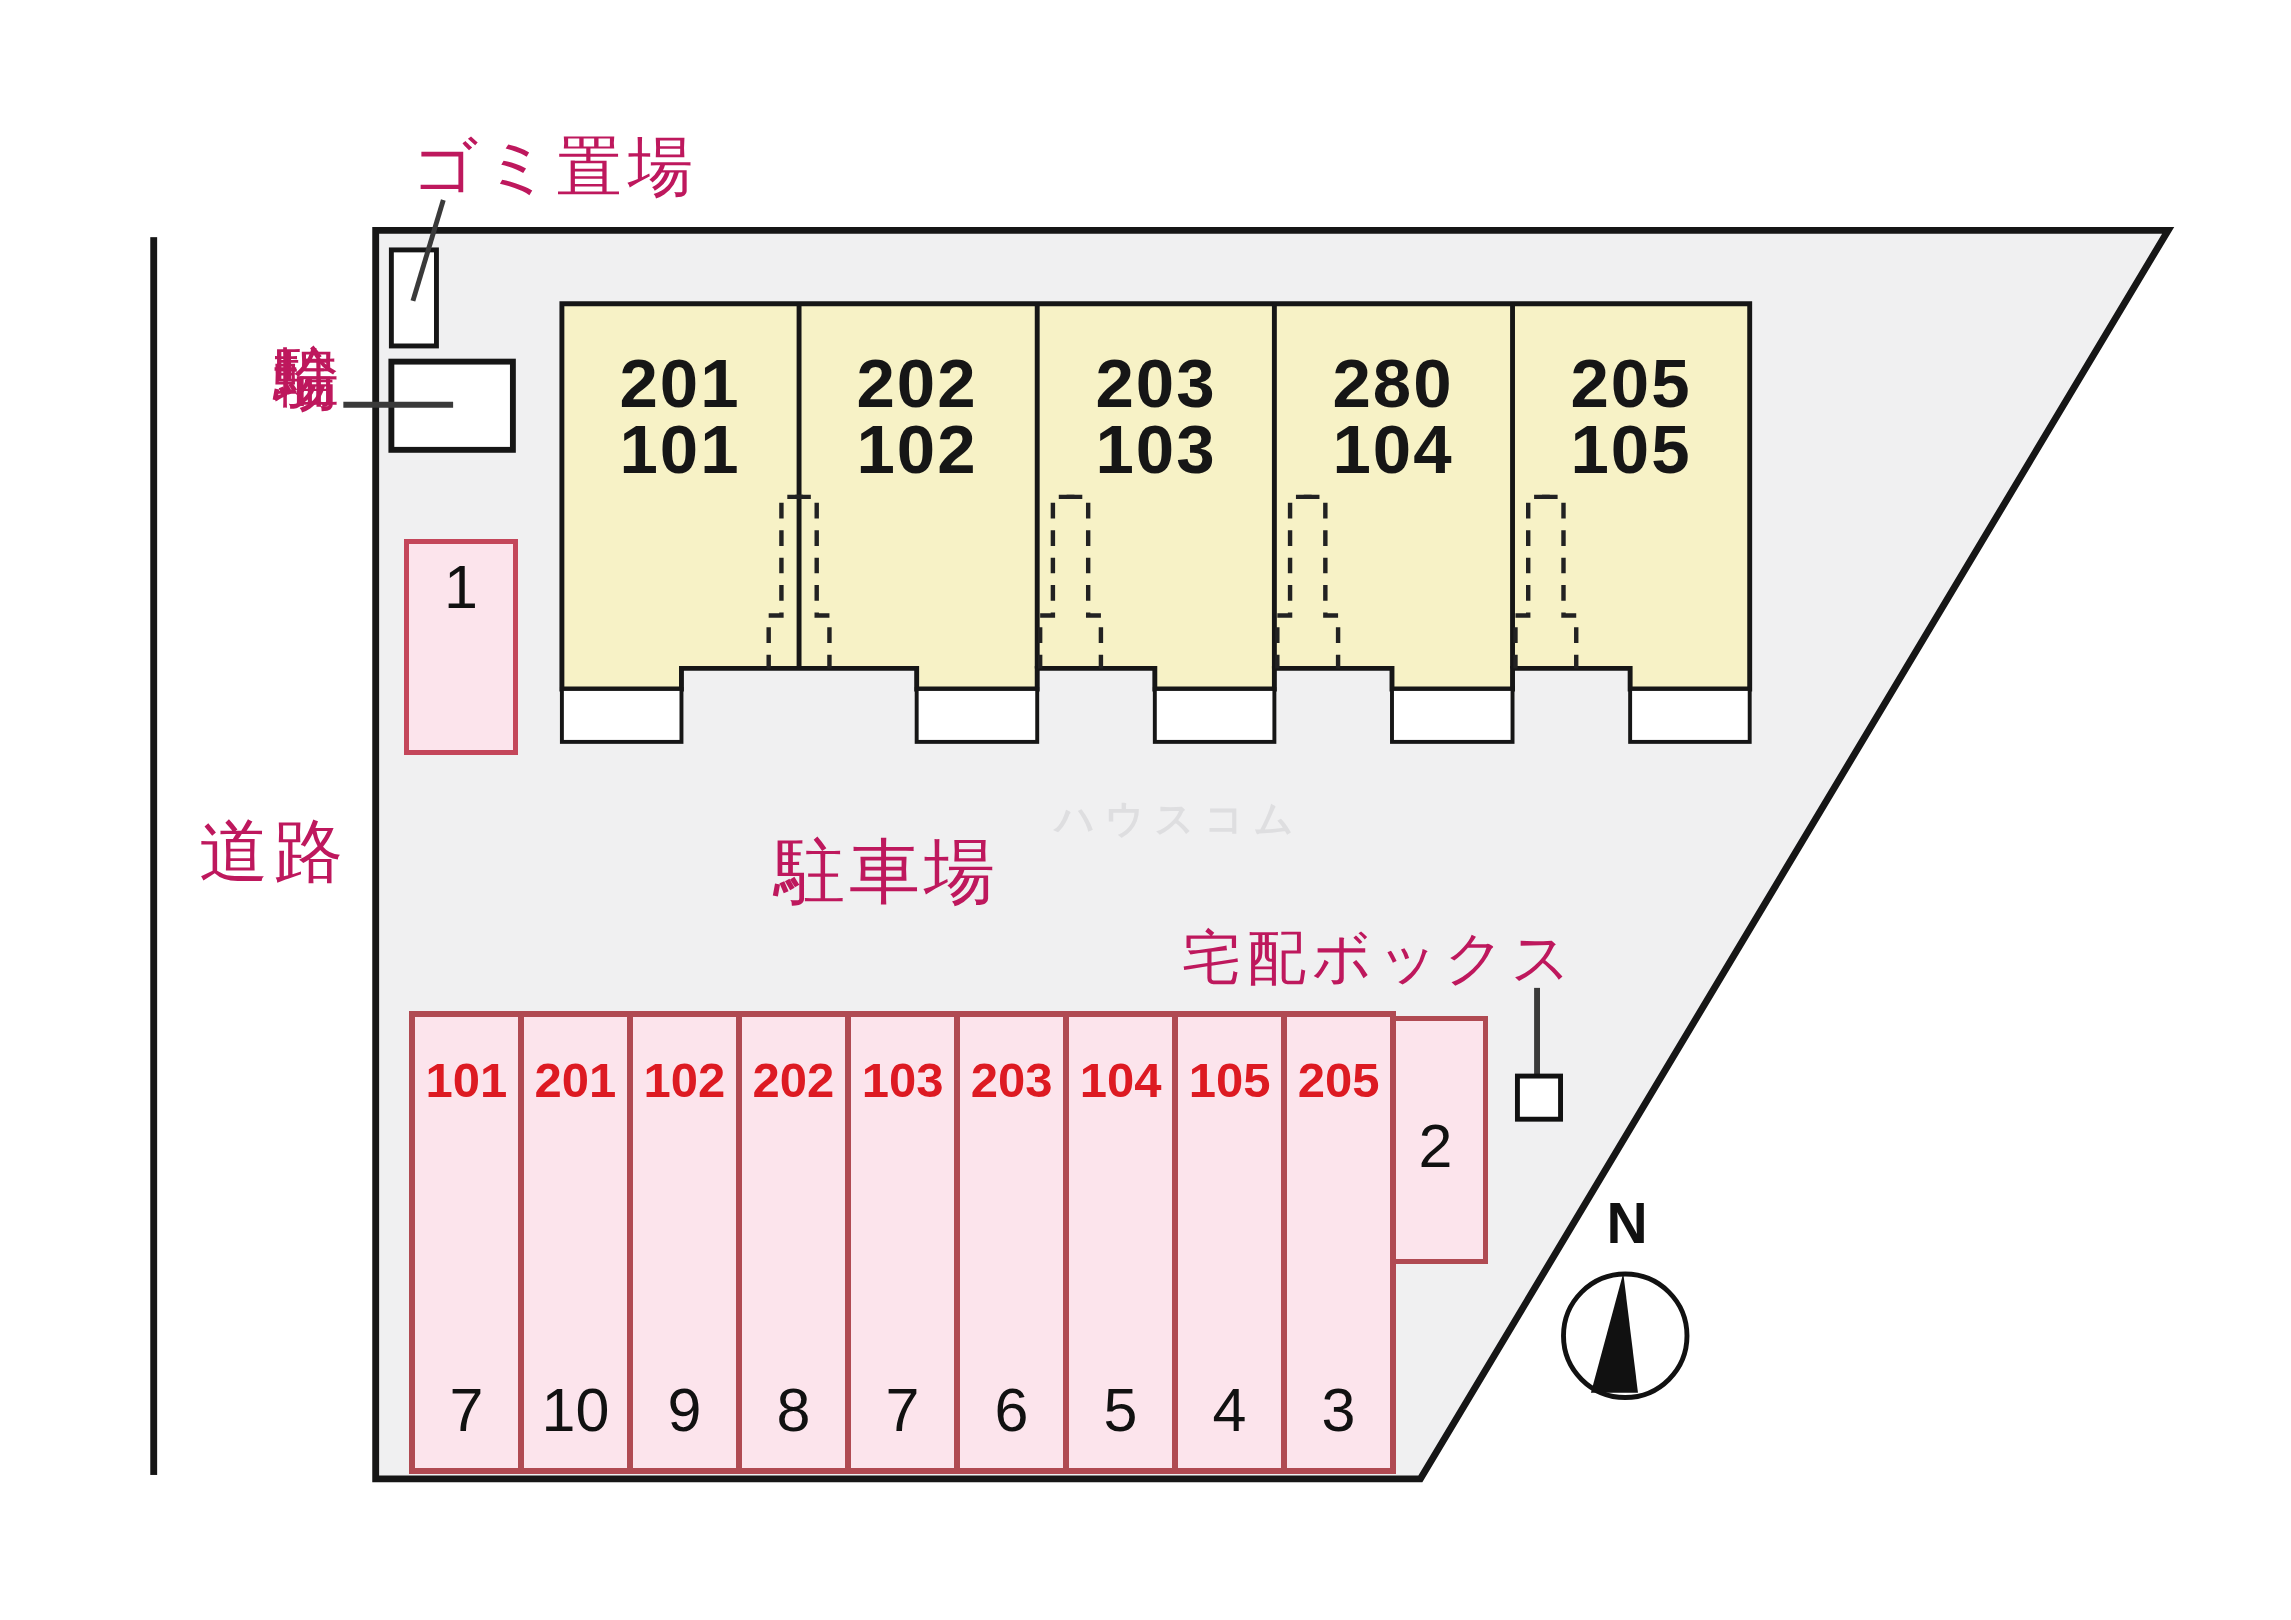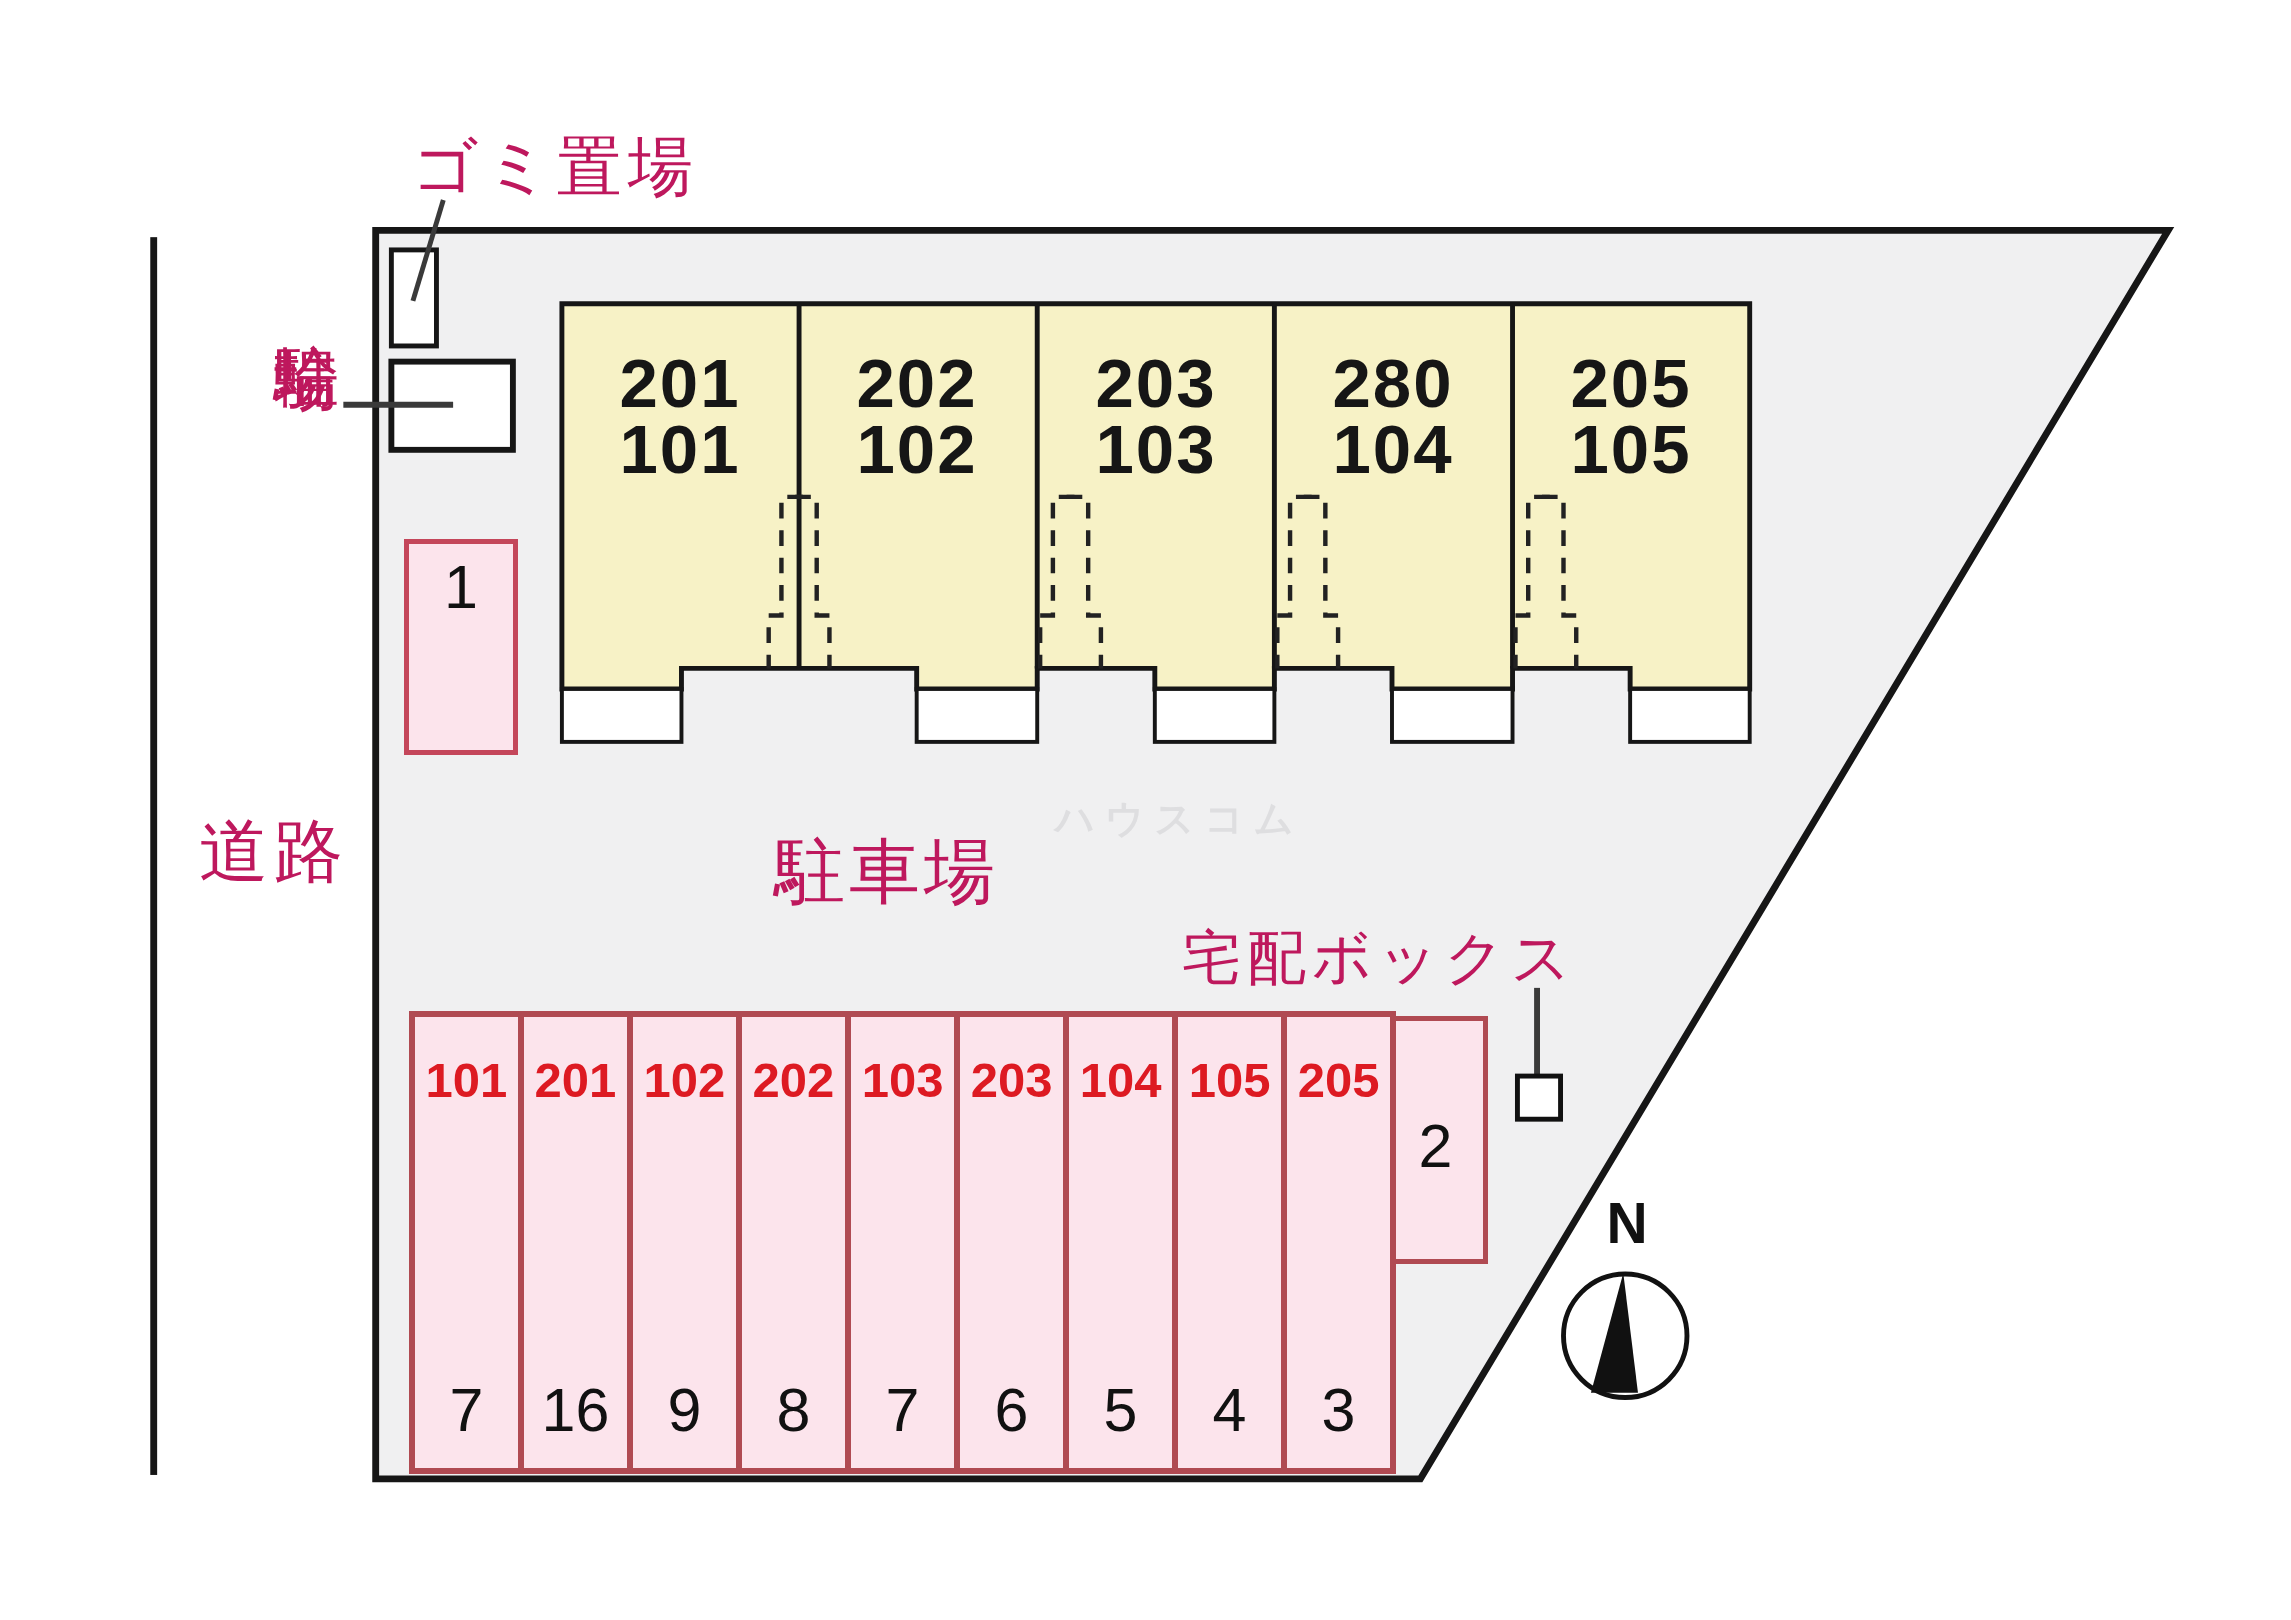--- a/index.html
+++ b/index.html
@@ -142,21 +142,21 @@
   <span class="num">2</span>
 </div>
 
 <div class="parking-row">
   <div class="pspot">
     <span class="unit">101</span>
     <span class="num">7</span>
   </div>
   <div class="pspot">
     <span class="unit">201</span>
-    <span class="num">16</span>
+    <span class="num">10</span>
   </div>
   <div class="pspot">
     <span class="unit">102</span>
     <span class="num">9</span>
   </div>
   <div class="pspot">
     <span class="unit">202</span>
     <span class="num">8</span>
   </div>
   <div class="pspot">

